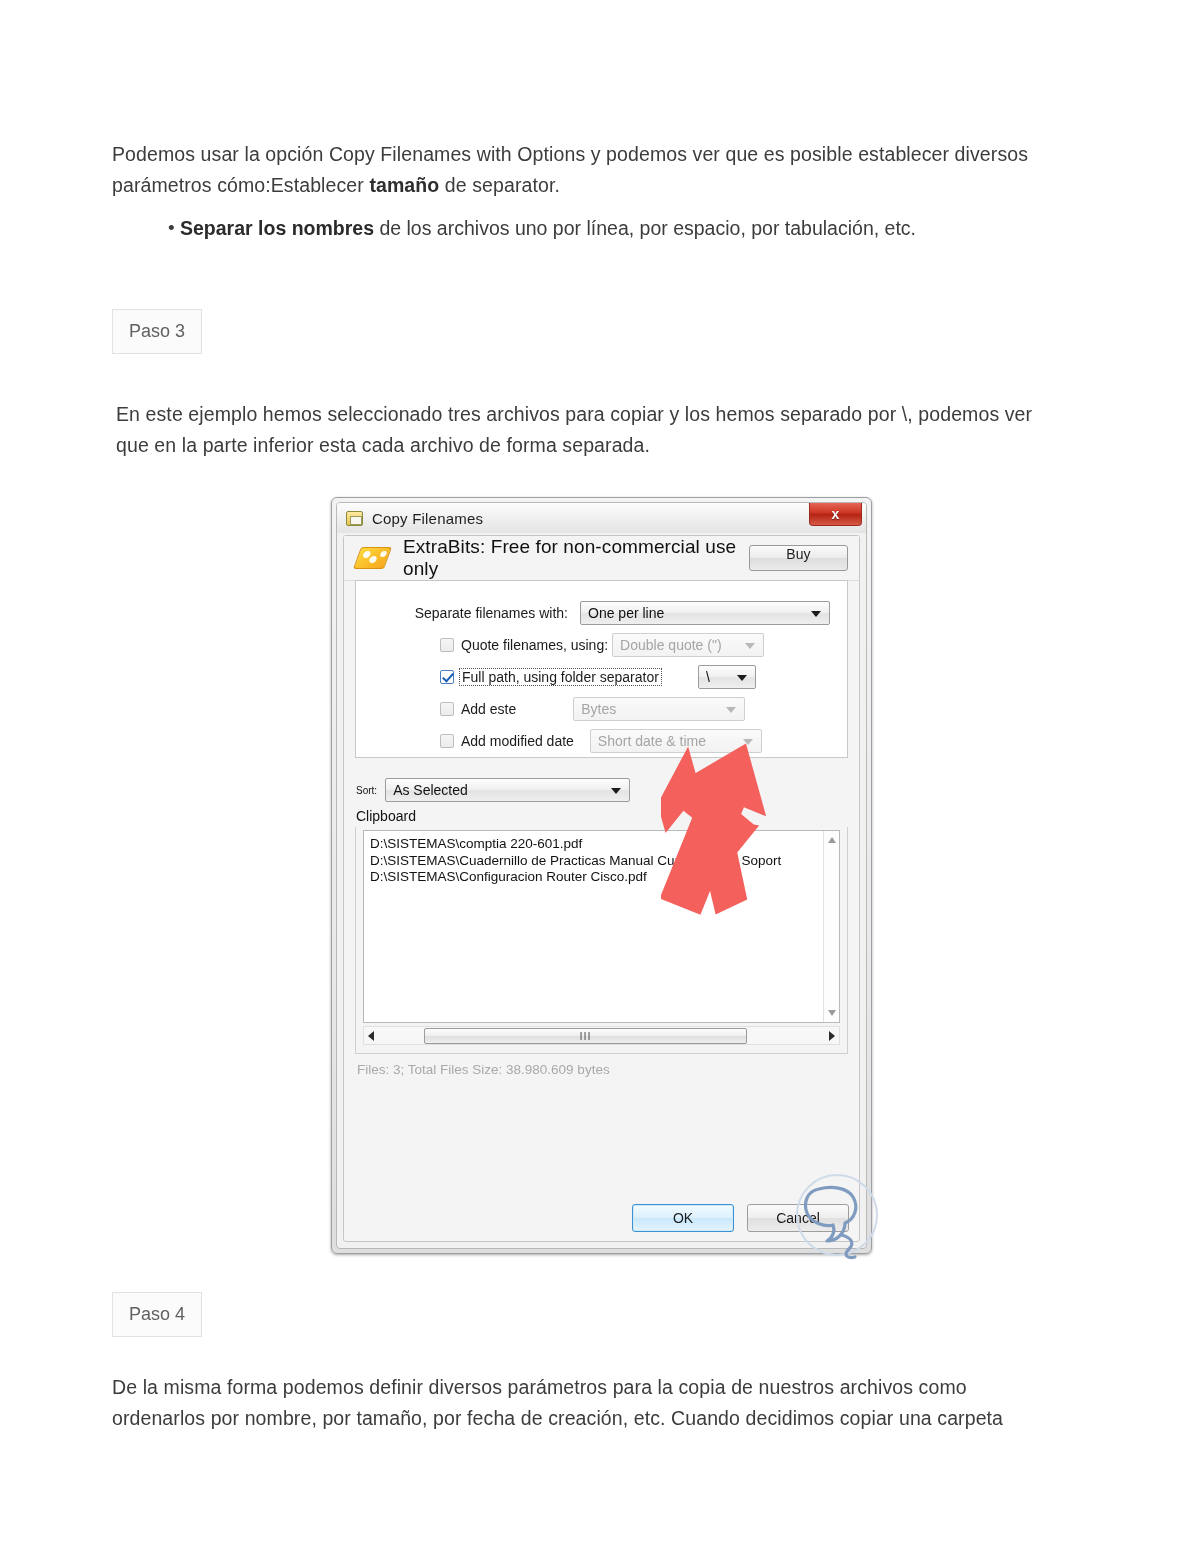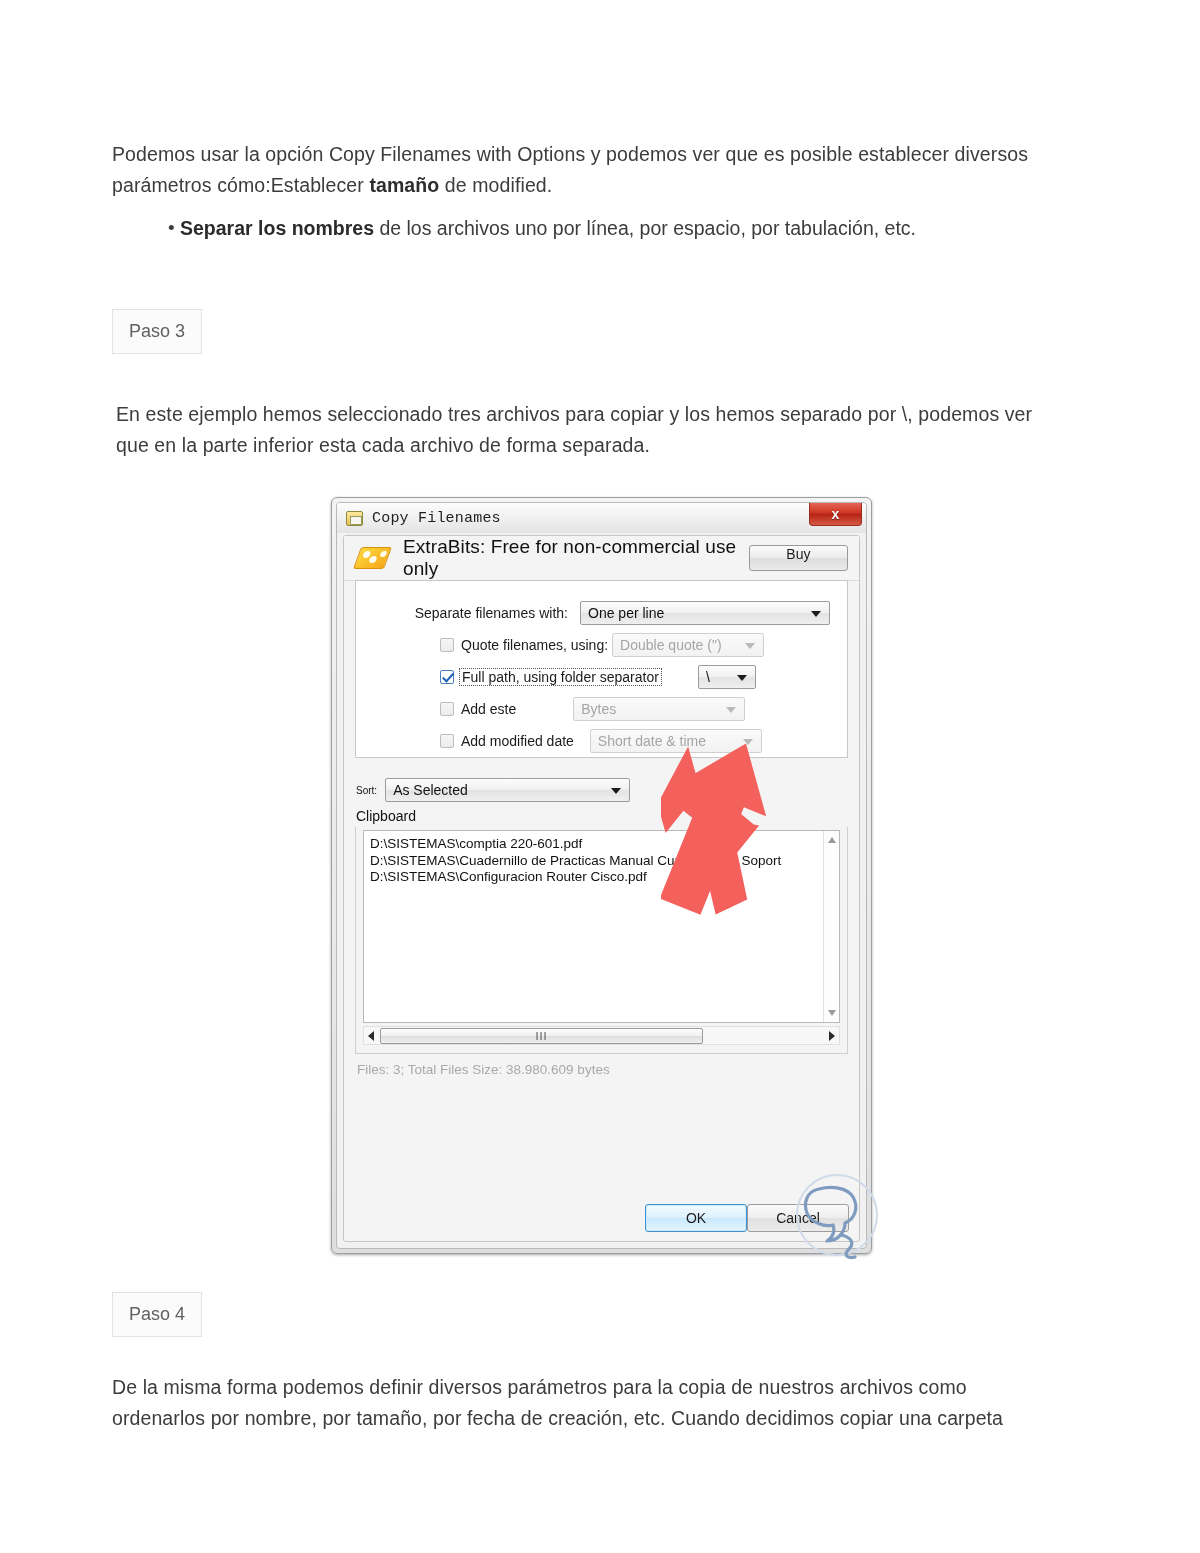--- a/index.html
+++ b/index.html
@@ -94,21 +94,20 @@
     position:absolute; left:3px; top:4px;
     width:10px; height:7px;
     background:#f7f7ef;
     border:1px solid #9a9a5a;
   }
   .title-text {
     margin-left:9px;
     font-size:15px;
     color:#1f1f1f;
     letter-spacing:.2px;
-    font-family:Liberation Mono, monospace;
   }
   .close-btn {
     position:absolute;
     right:4px; top:-1px;
     width:53px; height:24px;
     border:1px solid #9c2b1f;
     border-top:none;
     border-radius:0 0 4px 4px;
     background:linear-gradient(180deg,#e86a5c 0%,#cf3826 45%,#b52414 55%,#d75a47 100%);
     color:#fff;
@@ -332,21 +331,21 @@
   }
   .vscroll .ar.up { top:6px; border-bottom:6px solid #9a9a9a; }
   .vscroll .ar.dn { bottom:6px; border-top:6px solid #9a9a9a; }
 
   .hscroll {
     position:absolute;
     left:7px; right:7px; bottom:8px;
     height:19px;
     background:#f7f7f7;
     border:1px solid #e0e0e0;
-    display:flex; align-items:center;
+    display:flex; align-items:center;gap:44px;
   }
   .hscroll .hb {
     width:14px; height:17px;
     display:flex; align-items:center; justify-content:center;
     flex:0 0 auto;
   }
   .hscroll .hb .t {
     width:0;height:0;
     border-top:5px solid transparent;
     border-bottom:5px solid transparent;
@@ -367,20 +366,21 @@
   .status {
     font-size:13.5px;
     color:#a9a9a9;
     margin:8px 0 0 13px;
   }
 
   .footer {
     position:absolute;
     left:0; right:10px; bottom:9px;
     display:flex; justify-content:flex-end;
+    gap:13px;
   }
   .btn {
     width:102px; height:28px;
     border-radius:3px;
     font-size:14px;
     display:flex; align-items:center; justify-content:center;
     border:1px solid #9d9d9d;
     background:linear-gradient(180deg,#fbfbfb 0%,#eeeeee 48%,#e0e0e0 52%,#ececec 100%);
     color:#1b1b1b;
   }
@@ -408,21 +408,21 @@
     pointer-events:none;
   }
 </style>
 </head>
 <body>
 
 <div class="doc">
 
   <div style="position:absolute; left:0; top:139px; width:960px;">
     <p class="para" style="margin:0;">
-      <span>Podemos usar la opción Copy Filenames with Options y podemos ver que es posible establecer diversos parámetros cómo:Establecer </span><b>tamaño</b><span> de modified.</span>
+      <span>Podemos usar la opción Copy Filenames with Options y podemos ver que es posible establecer diversos parámetros cómo:Establecer </span><b>tamaño</b><span> de separator.</span>
     </p>
   </div>
 
   <ul class="bullets" style="position:absolute; left:0; top:212px; width:960px;">
     <li>
       <b>Separar los nombres</b><span> de los archivos uno por línea, por espacio, por tabulación, etc.</span>
     </li>
   </ul>
 
   <div class="paso-box" style="position:absolute; left:0; top:309px;">

